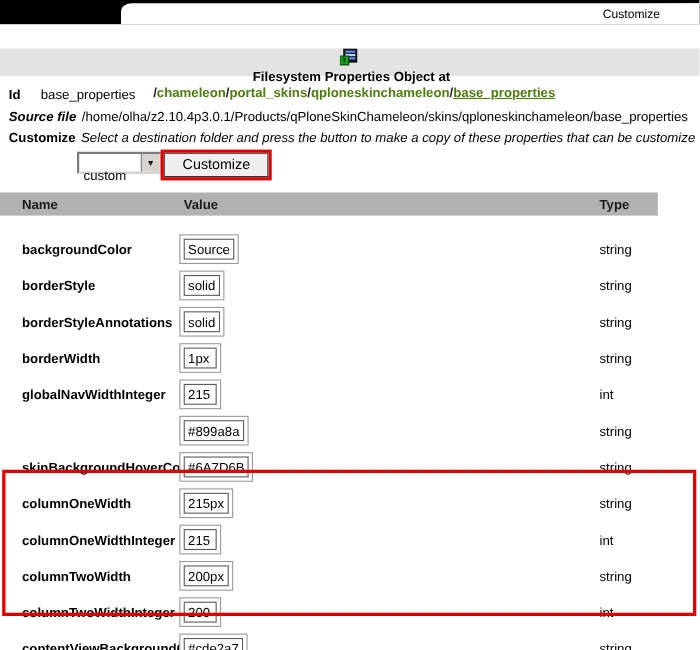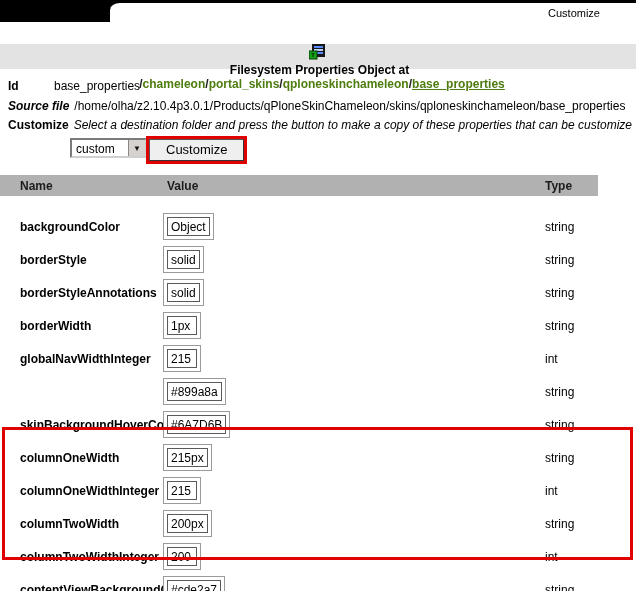--- a/index.html
+++ b/index.html
@@ -23,32 +23,32 @@
   }
   .titlebar .obj-icon{margin-right:6px;flex:0 0 auto;}
   .path{margin-left:5px;}
   .path .slash{color:#222;}
   .path .seg{color:#4d7c0f;cursor:pointer;}
   .path .seg.last{text-decoration:underline;}
   
   .metarow{position:absolute;left:8px;font-size:12px;white-space:nowrap;}
   .metarow .lbl{font-weight:bold;}
   .id-row{top:79px;}
-  .id-row .lbl{display:inline-block;width:46px;}
+  .id-row .lbl{display:inline-block;width:29px;}
   .src-row{top:99px;}
   .src-row .lbl{font-style:italic;margin-right:5px;}
   .cust-row{top:118px;width:628px;overflow:hidden;}
   .cust-row .lbl{margin-right:5px;}
   .cust-row .hint{font-style:italic;}
   
   .fselect{
     position:absolute;left:70px;top:138px;height:20px;box-sizing:border-box;
     display:inline-flex;align-items:stretch;border:2px inset #cfcfcf;background:#fff;cursor:pointer;
   }
-  .fselect .sel-text{font-size:12px;padding:2px 8px 0 4px;min-width:44px;}
+  .fselect .sel-text{font-size:12px;padding:13px 8px 0 4px;min-width:44px;}
   .fselect .sel-arrow{
     width:16px;background:#d6d3ce;border-left:1px solid #888;
     display:flex;align-items:center;justify-content:center;font-size:8px;color:#111;
   }
   .red-btn-box{
     position:absolute;left:146px;top:136px;border:3px solid #e00000;background:#fff;
   }
   .zbtn{
     display:block;font-family:"Liberation Sans",sans-serif;font-size:13px;
     background:#efefef;border:1px solid #555;border-bottom-color:#333;border-right-color:#333;
@@ -126,21 +126,21 @@
 
 <div class="thead">
   <span class="c1">Name</span>
   <span class="c2">Value</span>
   <span class="c3">Type</span>
 </div>
 
 <div class="tbody">
     <div class="prow">
     <span class="pname">backgroundColor</span>
-    <span class="pboxo"><span class="pboxi">Object</span></span>
+    <span class="pboxo"><span class="pboxi">Source</span></span>
     <span class="ptype">string</span>
   </div>
     <div class="prow">
     <span class="pname">borderStyle</span>
     <span class="pboxo"><span class="pboxi">solid</span></span>
     <span class="ptype">string</span>
   </div>
     <div class="prow">
     <span class="pname">borderStyleAnnotations</span>
     <span class="pboxo"><span class="pboxi">solid</span></span>

